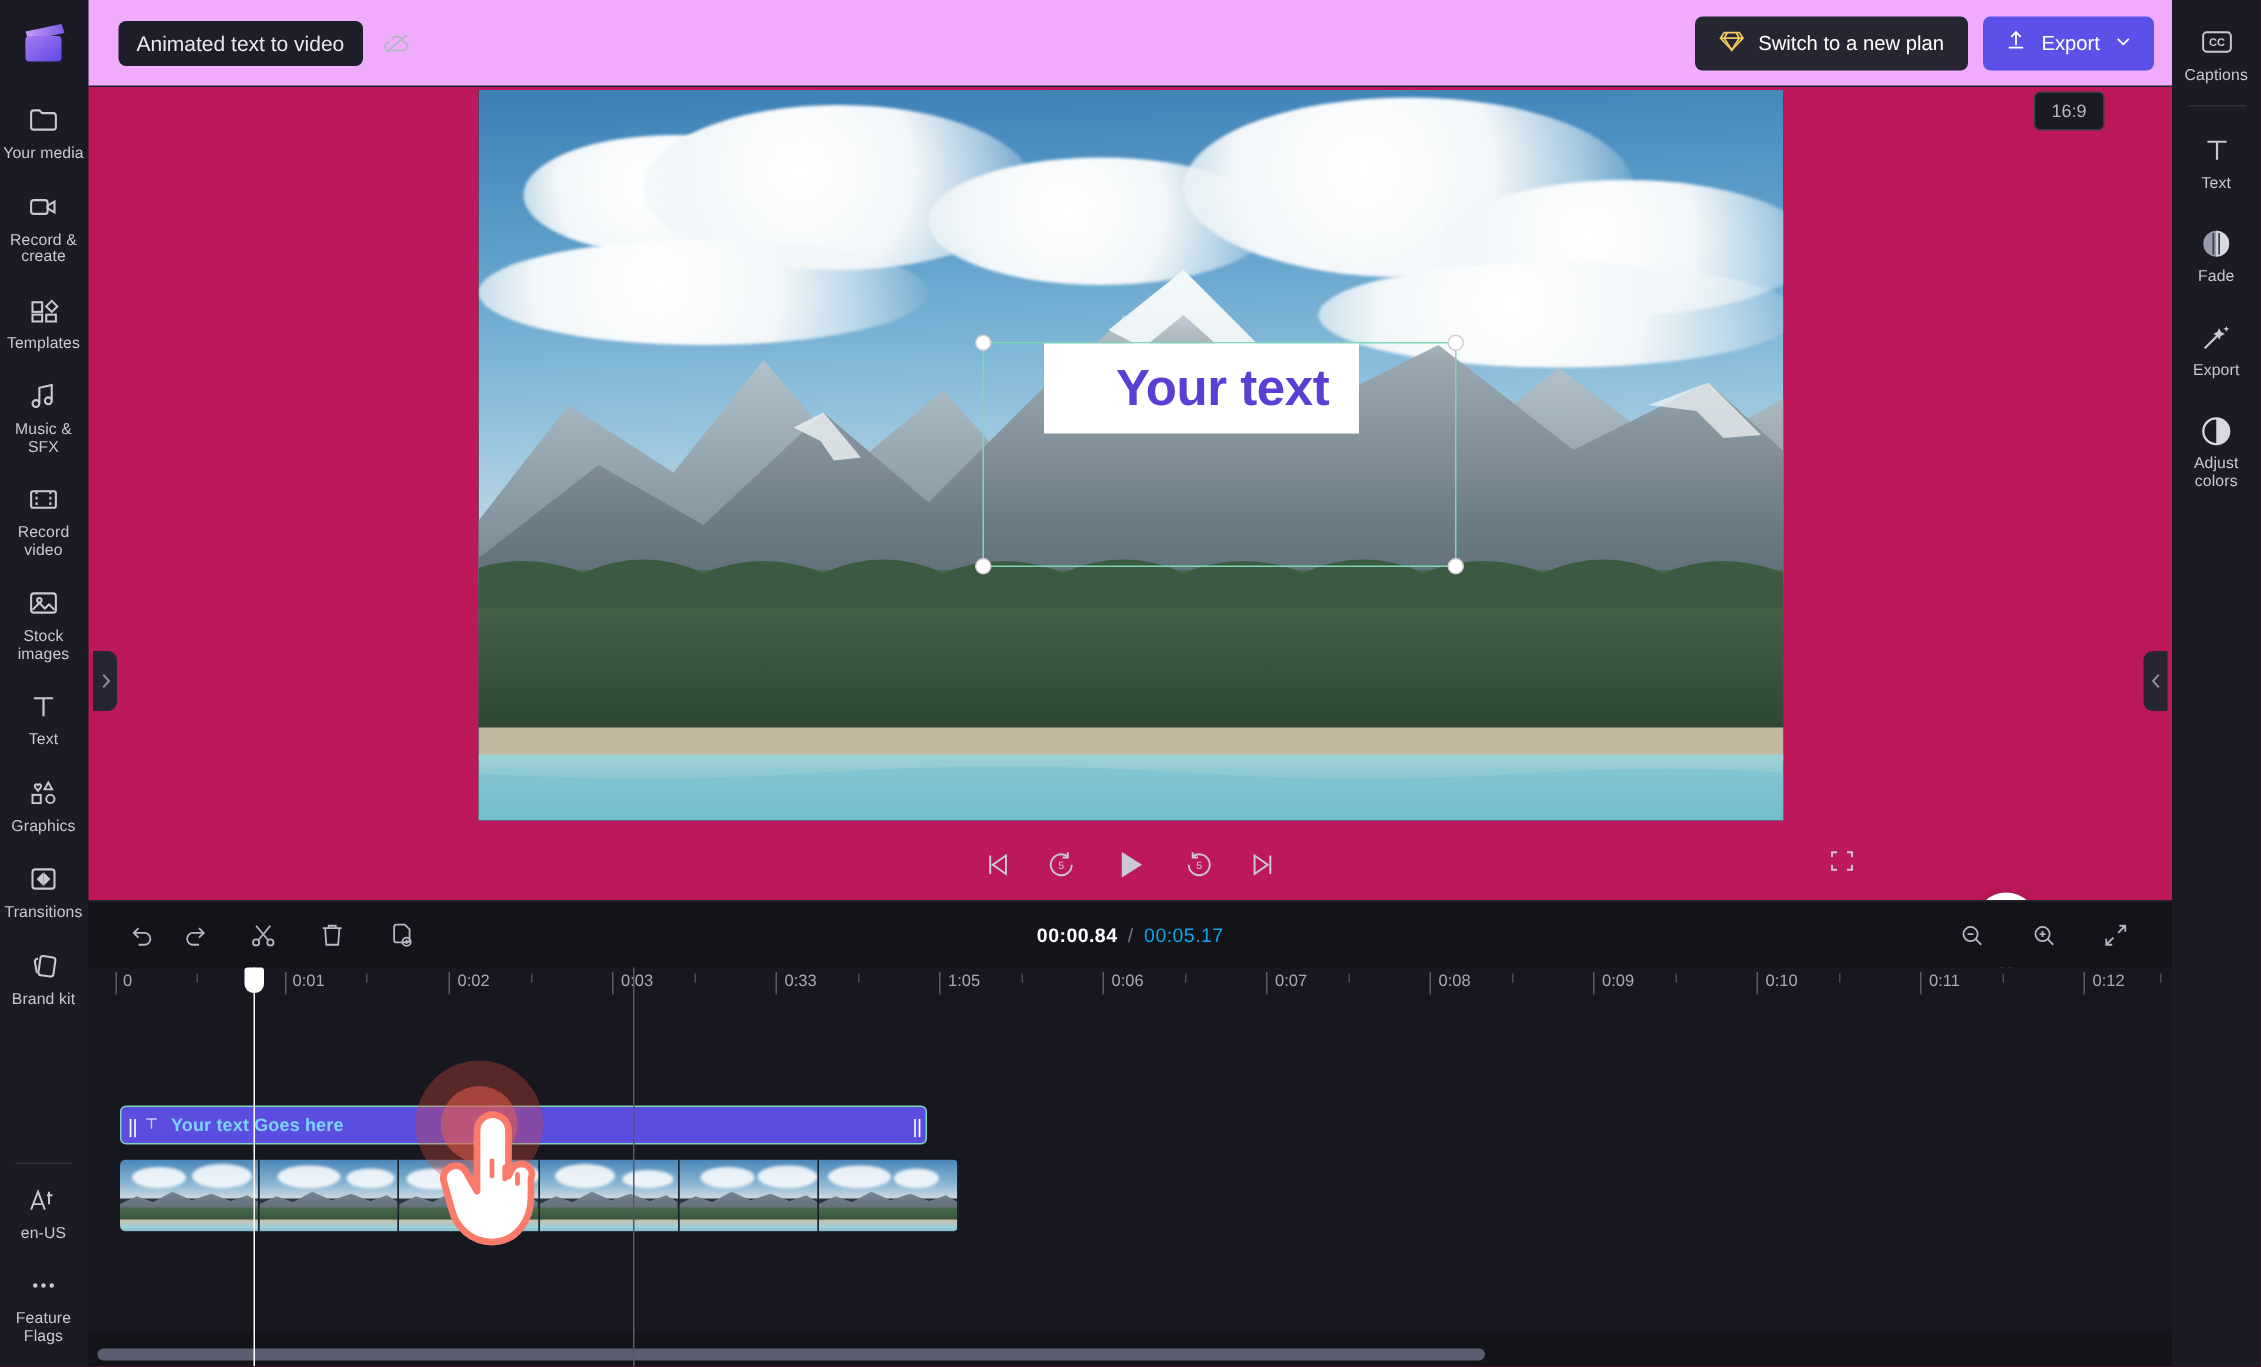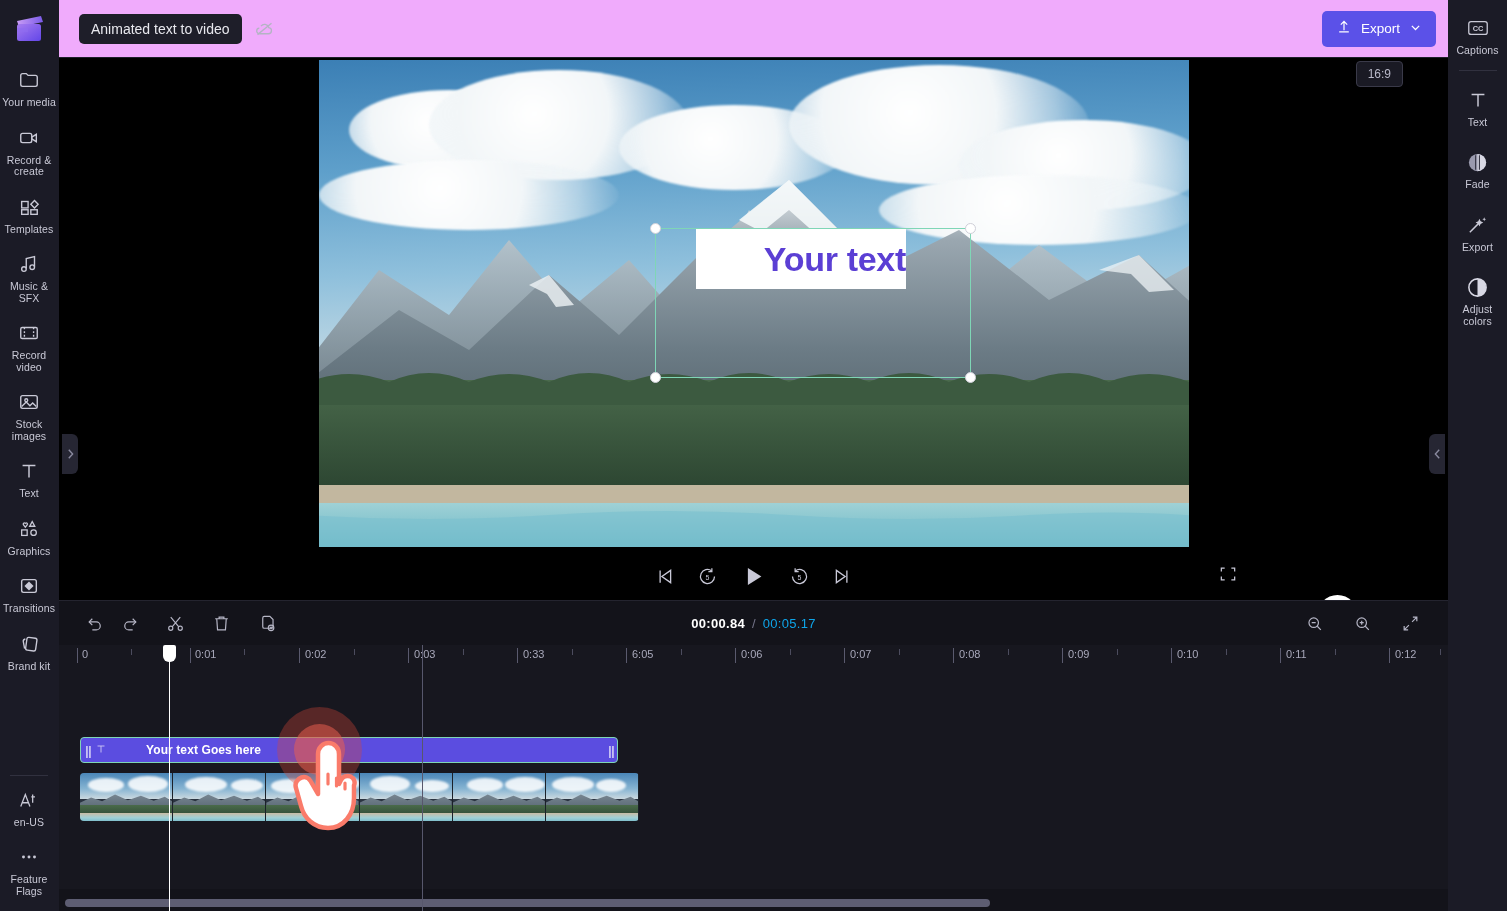--- a/index.html
+++ b/index.html
@@ -60,21 +60,21 @@
     padding: 0 16px; height: 36px; border-radius: 5px; font-size: 13.5px; cursor: pointer; color: #fff;
   }
   .export-btn {
     display: flex; align-items: center; gap: 9px; background: #5b51e8;
     padding: 0 14px; height: 36px; border-radius: 5px; font-size: 13.5px; cursor: pointer; color: #fff;
   }
 
   
   .stage {
     position: absolute; left: 59px; top: 58px; width: 1389px; height: 542px;
-    background: #000000;
+    background: #be185d;
   }
   .ratio-badge {
     position: absolute; right: 45px; top: 3px; border: 1px solid #3a3a49;
     color: #b8b8c8; font-size: 12px; padding: 5px 11px; border-radius: 4px; background: #1a1a24;
   }
   .video-frame {
     position: absolute; left: 260px; top: 2px; width: 870px; height: 487px;
     overflow: hidden; background: #223;
   }
   
@@ -89,21 +89,21 @@
   }
   .preview-scene svg { position: absolute; inset: 0; width: 100%; height: 100%; }
 
   
   .overlay-sel {
     position: absolute; left: 336px; top: 168px; width: 316px; height: 150px;
     border: 1.5px solid #7fd6b6;
   }
   .ov-line1 {
     position: absolute; left: 40px; top: 0; width: 210px; height: 60px; background: #ffffff;
-    display: flex; align-items: center; justify-content: flex-end; padding-left: 48px;
+    display: flex; align-items: center; justify-content: flex-start; padding-left: 48px;
   }
   .ov-line1 span { color: #5b3fd4; font-size: 34px; font-weight: bold; letter-spacing: -.3px; }
   .ov-line2 {
     position: absolute; left: 0; top: 60px; width: 316px; height: 90px; background: #5132d6;
     display: flex; align-items: center; justify-content: center;
   }
   .ov-line2 span { color: #ffffff; font-size: 47px; font-weight: bold; letter-spacing: -.5px; }
   .handle {
     position: absolute; width: 11px; height: 11px; border-radius: 50%;
     background: #fff; border: 1px solid #cfcfd8;
@@ -170,21 +170,21 @@
   .track-text {
     position: absolute; left: 21px; top: 70px; width: 538px; height: 26px;
     background: #5b4de0; border: 1.5px solid #7fd6b6; border-radius: 4px;
     display: flex; align-items: center; cursor: pointer;
   }
   .trim-h {
     width: 13px; height: 100%; display: flex; align-items: center; justify-content: center;
     color: #ffffff; font-size: 13px; letter-spacing: -2px; cursor: col-resize;
   }
   .clip-t-ico { color: #cfcaf5; font-size: 12px; margin: 0 7px 0 1px; }
-  .clip-label { font-size: 12px; color: #ffffff; font-weight: bold; letter-spacing: .1px; margin-left: 32px; }
+  .clip-label { font-size: 12px; color: #7dd3fc; font-weight: bold; letter-spacing: .1px; }
   .trim-r { margin-left: auto; }
 
   .track-video {
     position: absolute; left: 21px; top: 106px; width: 559px; height: 48px;
     border-radius: 4px; overflow: hidden; display: flex; cursor: pointer; background: #2a3340;
   }
   .thumb { flex: 1 1 0; position: relative; overflow: hidden; border-right: 1px solid rgba(0,0,0,.35); }
   .thumb .t-sky { position: absolute; left:0; right:0; top:0; height: 55%;
     background: linear-gradient(180deg,#4a86b8 0%, #86b4d2 60%, #cbd9e0 100%); }
   .thumb .t-mtn { position: absolute; left:0; right:0; top: 38%; height: 34%;
@@ -437,20 +437,29 @@
   <div class="topbar">
     <div class="proj-title">Animated text to video</div>
     <div class="cloud-btn">
       <svg width="21" height="21" viewBox="0 0 24 24" fill="none" stroke="currentColor" stroke-width="1.5">
         <path d="M6.5 18h10a3.5 3.5 0 0 0 .4-6.97A5 5 0 0 0 8 9.3"></path>
         <path d="M6.5 18a3.2 3.2 0 0 1-.4-6.4"></path>
           <path d="M4 19L20 6"></path>
       </svg>
     </div>
     <div class="topbar-right">
+      <div class="plan-btn">
+        <span>
+          <svg width="17" height="15" viewBox="0 0 20 18" fill="none" stroke="#f0c860" stroke-width="1.4">
+            <path d="M4 2h12l3 4.5L10 16 1 6.5z"></path>
+              <path d="M1 6.5h18M6.5 2l-2.5 4.5L10 16l6-9.5L13.5 2"></path>
+          </svg>
+        </span>
+        <span>Switch to a new plan</span>
+      </div>
       <div class="export-btn">
         <span>
           <svg width="16" height="16" viewBox="0 0 20 20" fill="none" stroke="#fff" stroke-width="1.5">
             <path d="M10 14V3M6 7l4-4 4 4M4 16h12"></path>
           </svg>
         </span>
         <span>Export</span>
         <span>
           <svg width="13" height="13" viewBox="0 0 16 16" fill="none" stroke="#fff" stroke-width="1.5">
             <path d="M3.5 6l4.5 4.5L12.5 6"></path>
@@ -649,21 +658,21 @@
     <div class="tick-major" style="left:240px"></div>
       <div class="tick-label" style="left:246px">0:02</div>
     <div class="tick-minor" style="left:295px"></div>
     <div class="tick-major" style="left:349px"></div>
       <div class="tick-label" style="left:355px">0:03</div>
     <div class="tick-minor" style="left:404px"></div>
     <div class="tick-major" style="left:458px"></div>
       <div class="tick-label" style="left:464px">0:33</div>
     <div class="tick-minor" style="left:513px"></div>
     <div class="tick-major" style="left:567px"></div>
-      <div class="tick-label" style="left:573px">6:05</div>
+      <div class="tick-label" style="left:573px">1:05</div>
     <div class="tick-minor" style="left:622px"></div>
     <div class="tick-major" style="left:676px"></div>
       <div class="tick-label" style="left:682px">0:06</div>
     <div class="tick-minor" style="left:731px"></div>
     <div class="tick-major" style="left:785px"></div>
       <div class="tick-label" style="left:791px">0:07</div>
     <div class="tick-minor" style="left:840px"></div>
     <div class="tick-major" style="left:894px"></div>
       <div class="tick-label" style="left:900px">0:08</div>
     <div class="tick-minor" style="left:949px"></div>

